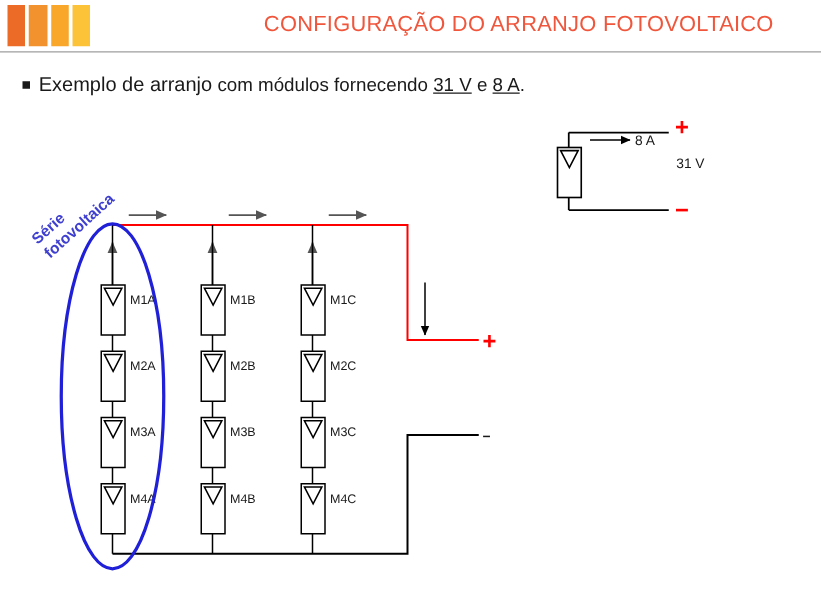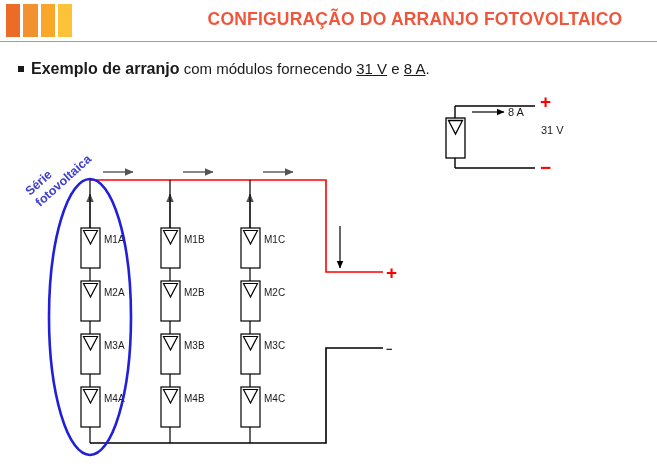--- a/index.html
+++ b/index.html
@@ -36,21 +36,21 @@
     height: 33px;
   }
   #slide-title {
     position: absolute;
     left: 180px;
     top: 9px;
     width: 470px;
     height: 24px;
     text-align: center;
     font-size: 17.5px;
-    font-weight: bold;
+    font-weight: normal;
     letter-spacing: 0.2px;
     white-space: nowrap;
     color: #F0563C;
   }
   #header-rule {
     position: absolute;
     left: 0;
     top: 41px;
     width: 657px;
     height: 1px;
@@ -69,21 +69,21 @@
     display: inline-block;
     width: 6px;
     height: 6px;
     background: #1a1a1a;
     vertical-align: middle;
     margin-right: 7px;
     position: relative;
     top: -1px;
   }
   #bullet-line .bold {
-    font-weight: bold;
+    font-weight: normal;
     font-size: 16px;
   }
   #bullet-line .u {
     text-decoration: underline;
   }
   
   #diagram {
     position: absolute;
     left: 0;
     top: 0;

